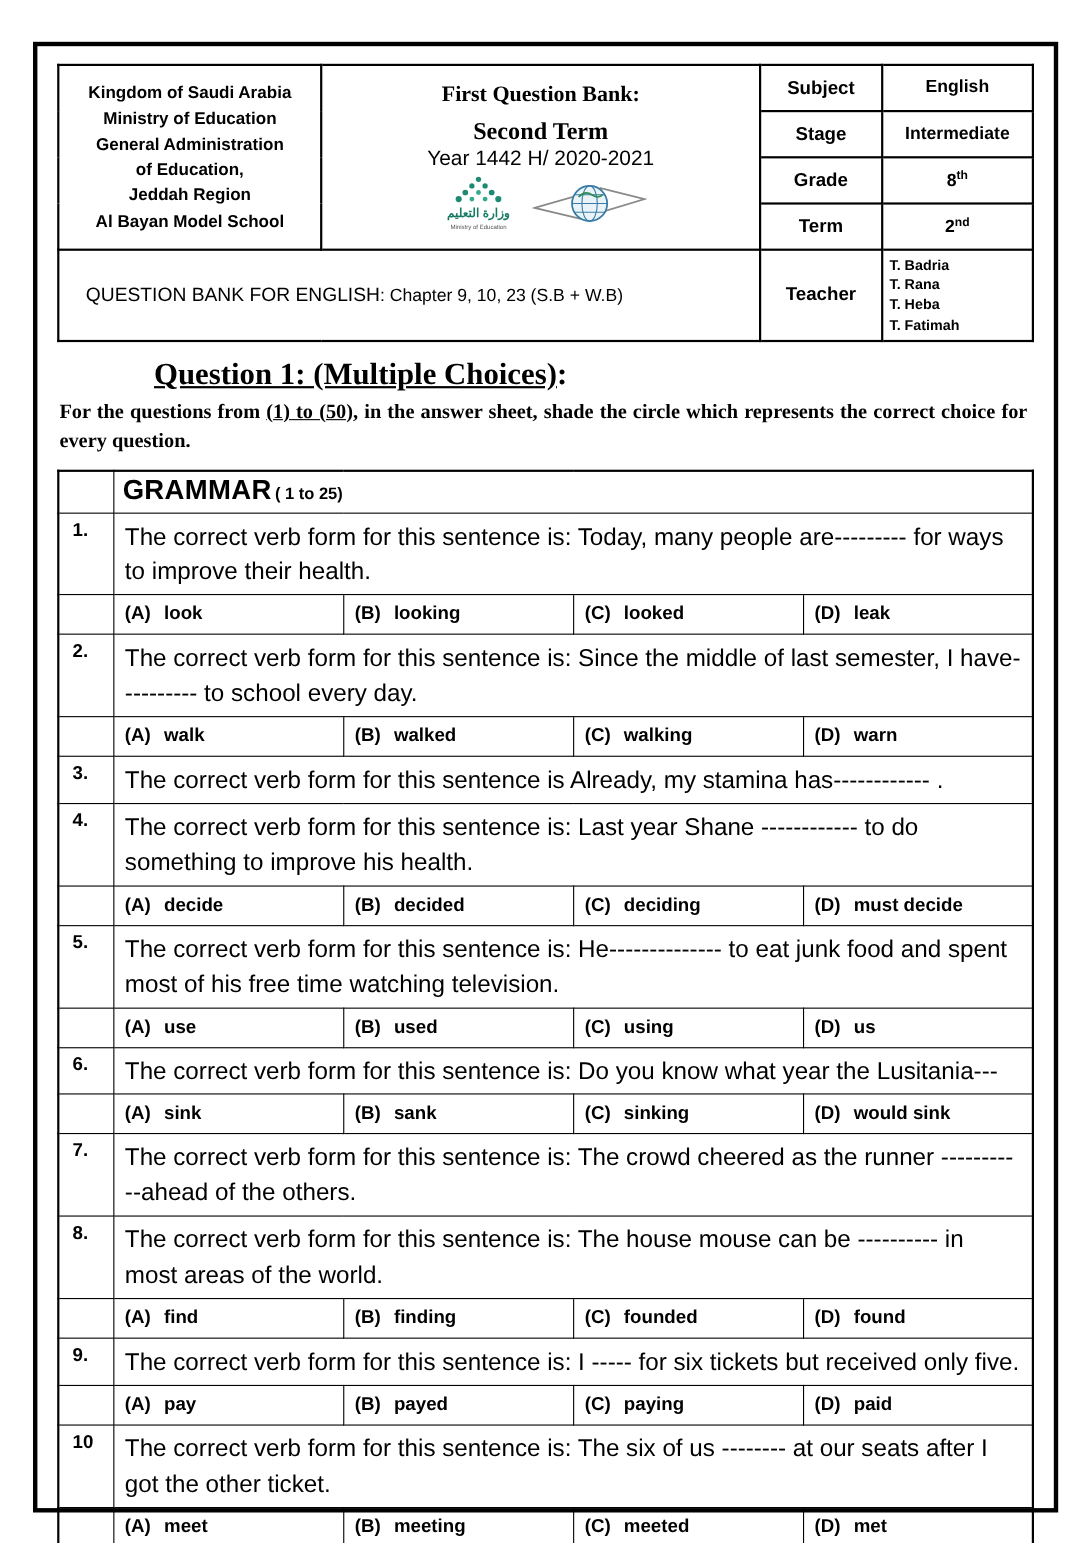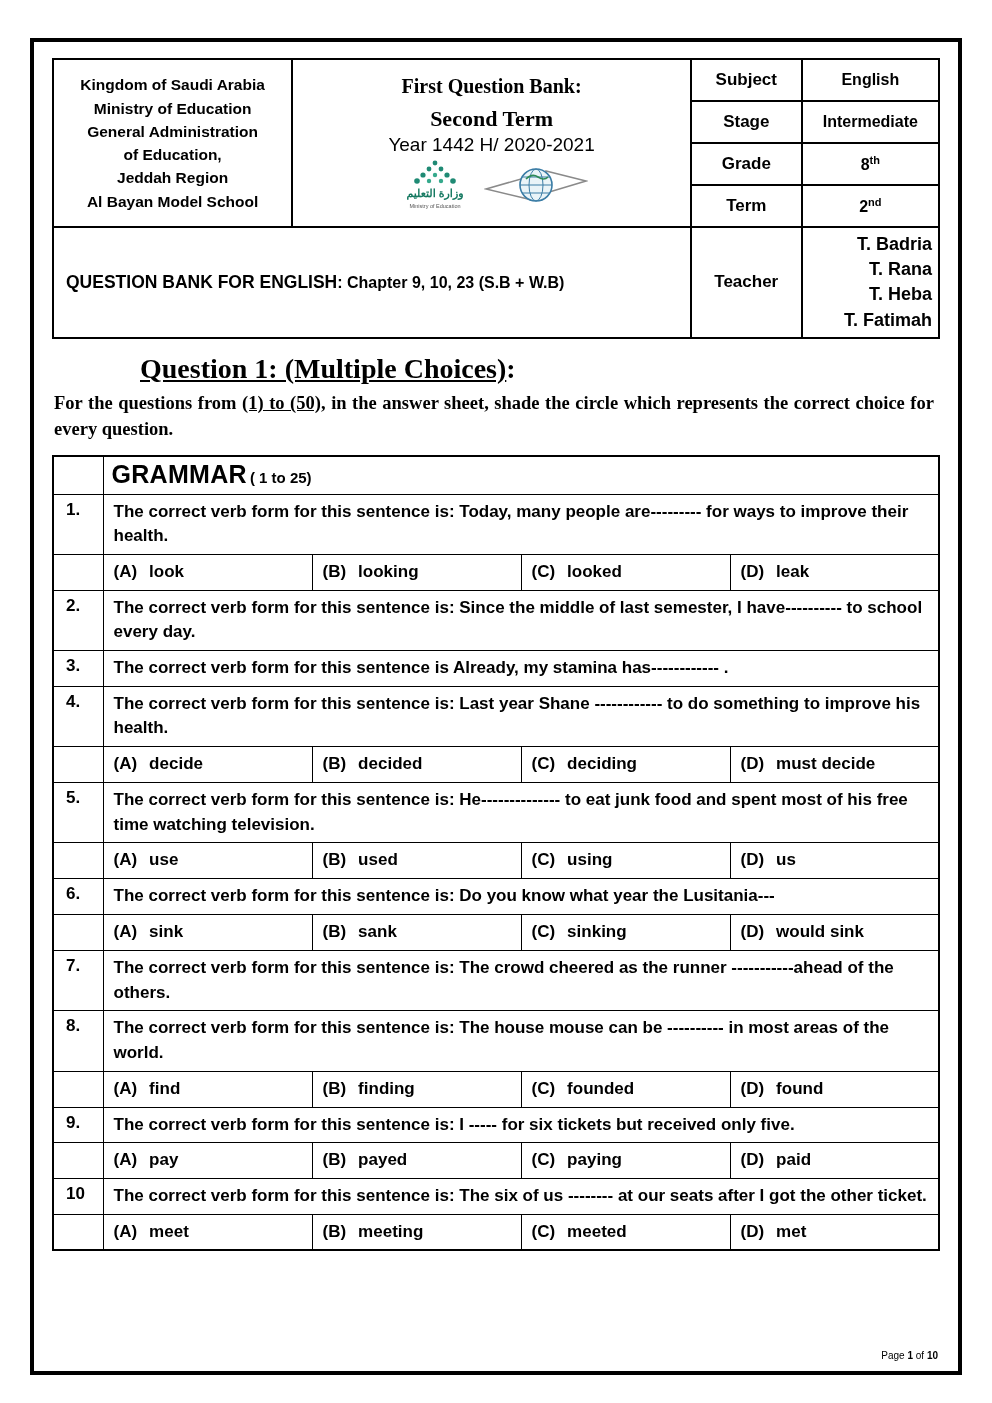--- a/index.html
+++ b/index.html
@@ -12,37 +12,37 @@
   .header-table { width:100%; border-collapse:collapse; table-layout:fixed; }
   .header-table td { border:2px solid #000; vertical-align:middle; }
   .school-cell { width:27%; text-align:center; font-weight:bold; font-size:15.5px; line-height:1.5; padding:8px 4px; }
   .center-cell { width:45%; text-align:center; padding:4px 6px 2px; }
   .doc-title1 { font-family:"Liberation Serif", serif; font-weight:bold; font-size:20px; }
   .doc-title2 { font-family:"Liberation Serif", serif; font-weight:bold; font-size:22px; margin-top:8px; }
   .doc-year  { font-size:19px; margin-top:2px; }
   .logos { display:flex; justify-content:center; align-items:center; gap:10px; margin-top:2px; }
   .info-label { width:12.5%; text-align:center; font-weight:bold; font-size:17px; height:42px; }
   .info-value { width:15.5%; text-align:center; font-weight:bold; font-size:16px; }
-  .bank-cell { font-weight:bold; font-size:17.5px; text-align:left; padding:8px 12px; height:74px; }
+  .bank-cell { font-weight:normal; font-size:17.5px; text-align:left; padding:8px 24px; height:74px; }
   .bank-rest { font-size:16px; }
-  .teacher-cell { text-align:right; font-weight:bold; font-size:18px; line-height:1.4; padding:4px 6px; vertical-align:middle; }
+  .teacher-cell { text-align:left; font-weight:bold; font-size:13px; line-height:1.4; padding:4px 6px; vertical-align:middle; }
   sup { font-size:11px; }
 
   
   .q1-title { font-family:"Liberation Serif", serif; font-weight:bold; font-size:28px; margin:14px 0 6px 88px; }
   .q1-title .u { text-decoration:underline; }
   .instruction { font-family:"Liberation Serif", serif; font-weight:bold; font-size:18.5px; line-height:1.4; text-align:justify; margin:0 6px 12px 2px; }
   .instruction .u { text-decoration:underline; }
 
   
   .q-table { width:100%; border-collapse:collapse; border:2px solid #000; table-layout:fixed; }
   .q-table td { border:1px solid #000; vertical-align:top; }
   .col-num { width:50px; }
   .num { text-align:left; padding:5px 4px 5px 12px; font-weight:bold; font-size:17px; }
-  .qtext { font-weight:bold; font-size:17px; line-height:1.45; padding:5px 10px; }
+  .qtext { font-weight:normal; font-size:22px; line-height:1.45; padding:5px 10px; }
   .grammar-cell { padding:3px 8px 5px; }
   .grammar-title { font-size:25px; font-weight:bold; letter-spacing:0.3px; }
   .grammar-range { font-size:15px; font-weight:bold; margin-left:3px; }
   .choice { font-size:17px; font-weight:bold; padding:7px 6px 7px 10px; height:36px; white-space:nowrap; overflow:hidden; }
   .choice .cl { margin-right:12px; }
 
   
   .footer { margin-top:auto; text-align:right; font-size:10px; padding:8px 2px 0 0; }
   .footer b { font-weight:bold; }
 </style>
@@ -155,20 +155,27 @@
         <td class="choice"><b class="cl">(A)</b><span>look</span></td>
         <td class="choice"><b class="cl">(B)</b><span>looking</span></td>
         <td class="choice"><b class="cl">(C)</b><span>looked</span></td>
         <td class="choice"><b class="cl">(D)</b><span>leak</span></td>
       </tr>
 
       <tr>
         <td class="num">2.</td>
         <td class="qtext" colspan="4">The correct verb form for this sentence is: Since the middle of last semester, I have---------- to school every day.</td>
       </tr>
+      <tr>
+        <td class="num"></td>
+        <td class="choice"><b class="cl">(A)</b><span>walk</span></td>
+        <td class="choice"><b class="cl">(B)</b><span>walked</span></td>
+        <td class="choice"><b class="cl">(C)</b><span>walking</span></td>
+        <td class="choice"><b class="cl">(D)</b><span>warn</span></td>
+      </tr>
 
       <tr>
         <td class="num">3.</td>
         <td class="qtext" colspan="4">The correct verb form for this sentence is Already, my stamina has------------ .</td>
       </tr>
 
       <tr>
         <td class="num">4.</td>
         <td class="qtext" colspan="4">The correct verb form for this sentence is: Last year Shane ------------ to do something to improve his health.</td>
       </tr>

